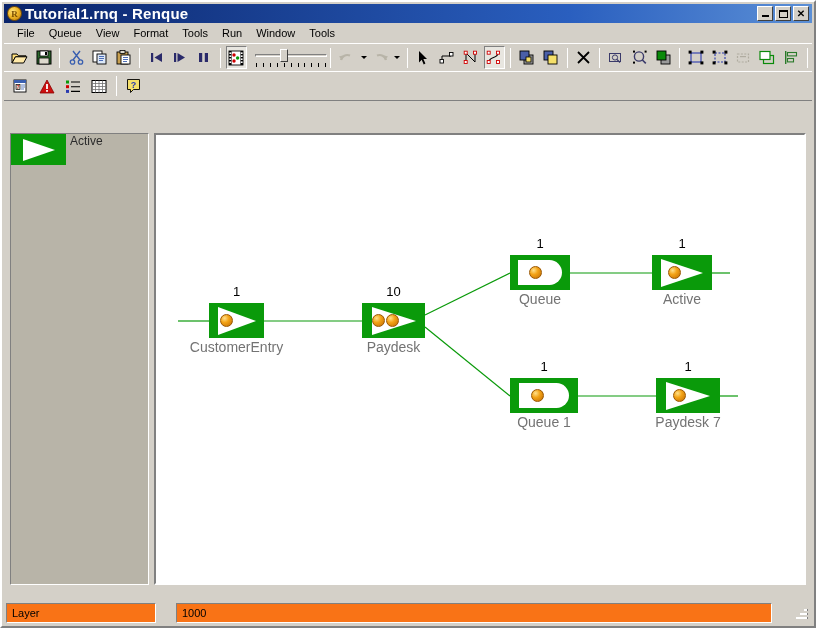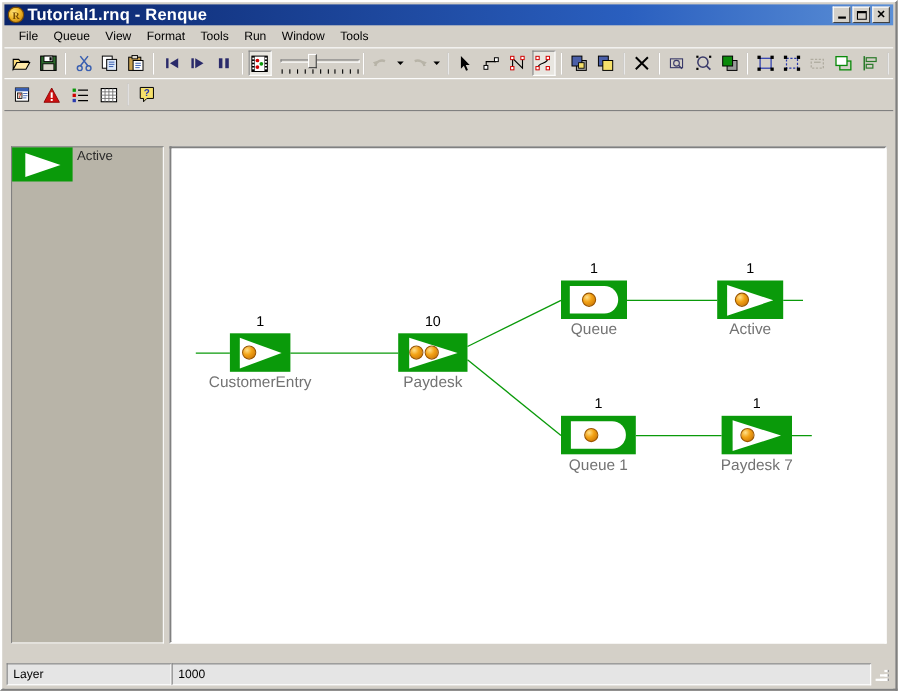--- a/index.html
+++ b/index.html
@@ -170,24 +170,24 @@
     background: radial-gradient(circle at 33% 30%, #ffe08a 0%, #f3a316 40%, #c06a02 100%);
     border:1px solid #9a5600;
   }
 
   
   .statusbar {
     position:absolute; left:2px; top:598px; width:808px; height:26px;
     background:#d4d0c8; display:flex; align-items:center; padding:2px 2px;
   }
   .status-cell {
-    height:20px; background:#e5e5e5;
+    height:20px; background:#f97316;
     border:1px solid #808080; border-right-color:#fff; border-bottom-color:#fff;
     display:flex; align-items:center; padding:0 5px;
-    font-size:11px; color:#000; margin-right:0;
+    font-size:11px; color:#000; margin-right:20px;
   }
   .sc-1 { width:150px; }
   .sc-2 { width:185px; }
   .sc-3 { flex:1; }
   .grip {
     width:16px; height:16px; margin-left:2px; position:relative; flex:0 0 auto;
   }
   .grip i {
     position:absolute; background:#fff; height:2px; border-right:1px solid #808080;
   }

